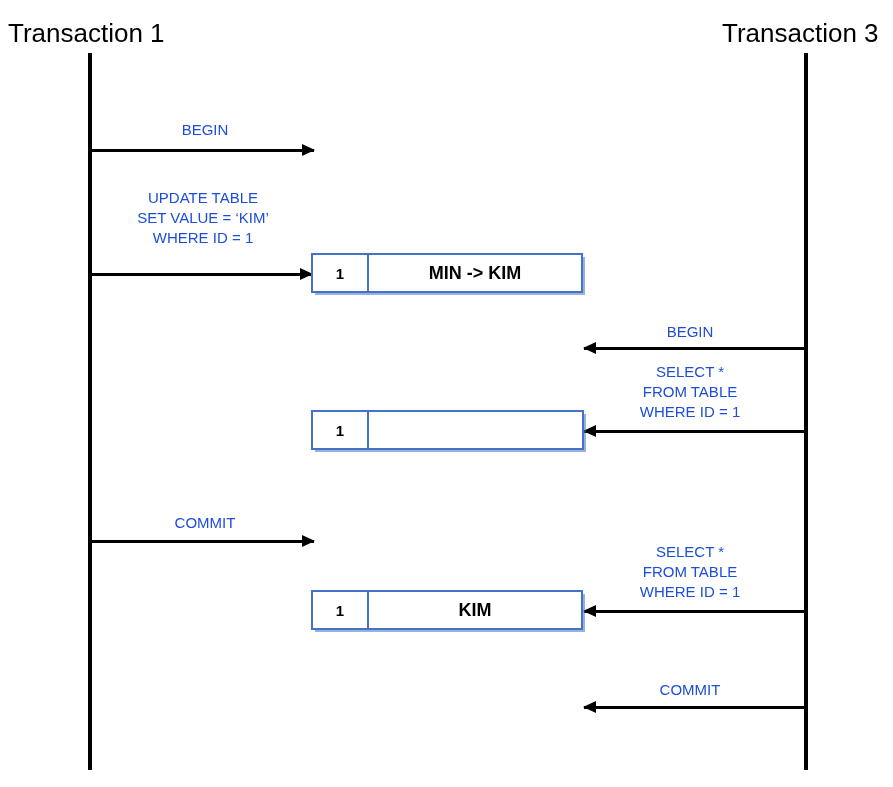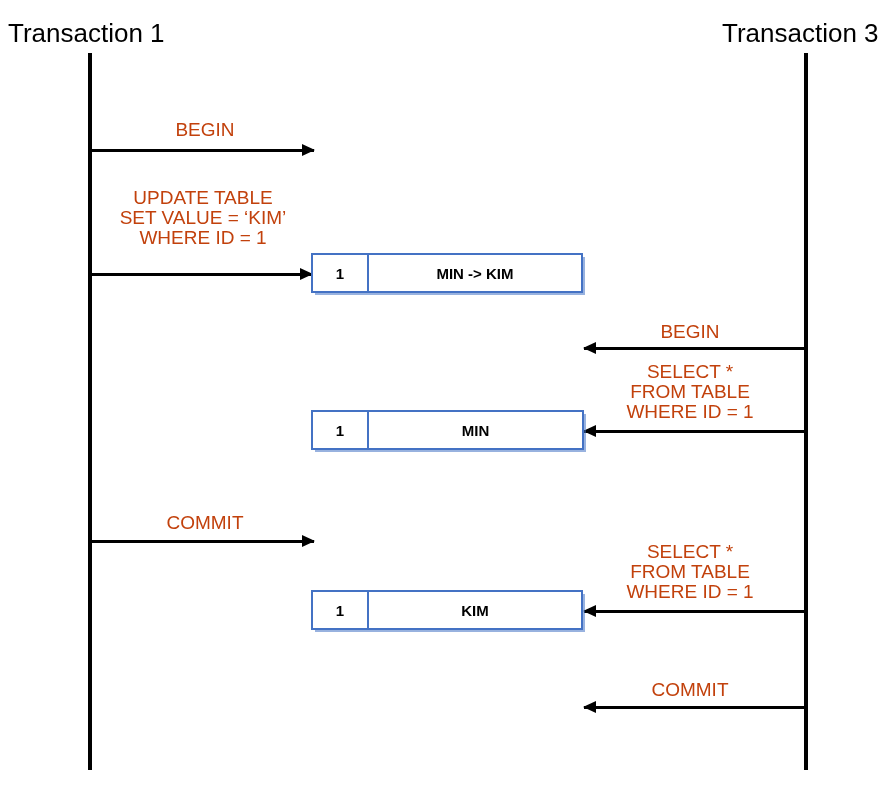--- a/index.html
+++ b/index.html
@@ -63,24 +63,24 @@
   .msg.right .head {
     right: -1px;
     border-left: 13px solid #000000;
   }
   .msg.left .head {
     left: -1px;
     border-right: 13px solid #000000;
   }
   .msg-label {
     position: absolute;
-    font-size: 19px;
+    font-size: 15px;
     line-height: 20px;
     text-align: center;
-    color: #c2410c;
+    color: #1d4ed8;
     white-space: pre-line;
   }
 
   
   .record {
     position: absolute;
     display: flex;
     border: 2px solid #4472C4;
     background: #ffffff;
     box-shadow: 3px 3px 0 -1px rgba(68,114,196,0.55);
@@ -93,21 +93,21 @@
     border-right: 2px solid #4472C4;
     font-size: 15px;
     font-weight: bold;
     box-sizing: border-box;
   }
   .record .cell-val {
     flex: 1;
     display: flex;
     align-items: center;
     justify-content: center;
-    font-size: 15px;
+    font-size: 18px;
     font-weight: bold;
     box-sizing: border-box;
   }
 </style>
 </head>
 <body>
 
 <div id="diagram">
 
   <div class="title" id="title-left">Transaction 1</div>
@@ -144,21 +144,20 @@
   <div class="msg left" style="left:584px; top:430px; width:222px;">
     <div class="shaft" style="width:222px;"></div>
     <div class="head"></div>
   </div>
   <div class="msg-label" style="left:595px; top:362px; width:190px;">SELECT *
 FROM TABLE
 WHERE ID = 1</div>
 
   <div class="record" style="left:311px; top:410px; width:273px; height:40px;">
     <div class="cell-id" style="width:56px;">1</div>
-    <div class="cell-val">MIN</div>
   </div>
 
   <div class="msg right" style="left:90px; top:540px; width:224px;">
     <div class="shaft" style="width:224px;"></div>
     <div class="head"></div>
   </div>
   <div class="msg-label" style="left:110px; top:513px; width:190px;">COMMIT</div>
 
   <div class="msg left" style="left:584px; top:610px; width:222px;">
     <div class="shaft" style="width:222px;"></div>

